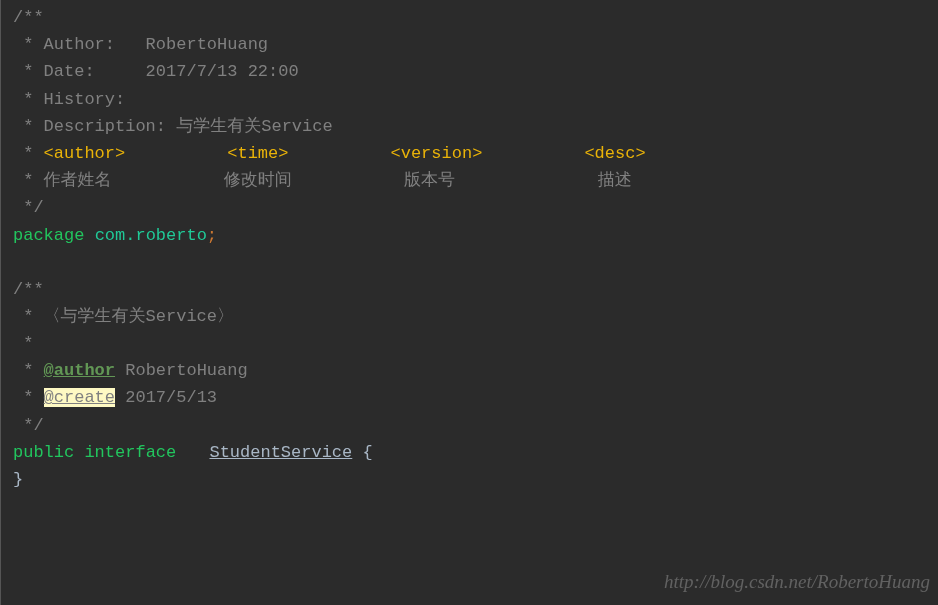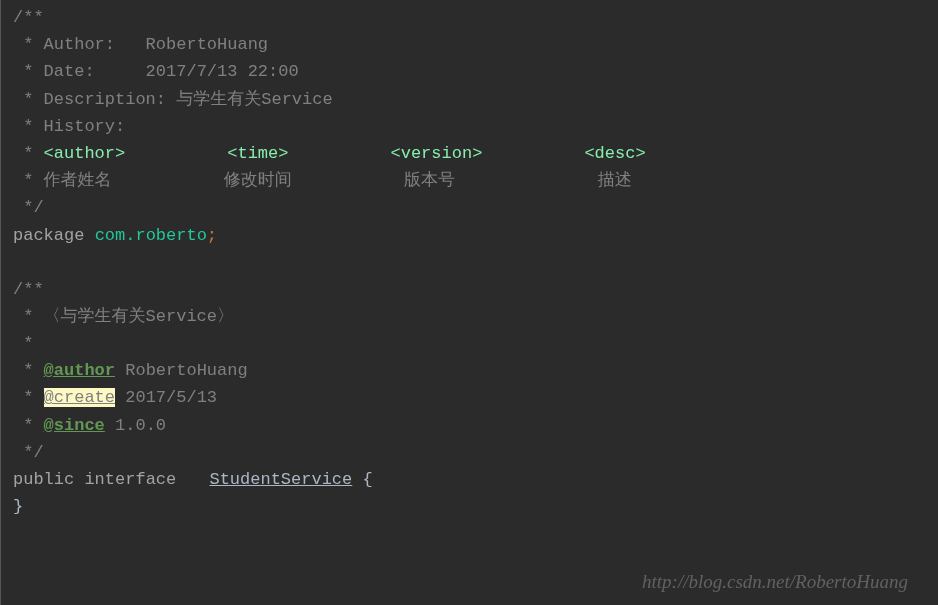--- a/index.html
+++ b/index.html
@@ -35,67 +35,66 @@
     }
     .doc-tag-bad {
       color: #808080;
       background: #fef9c3;
       text-decoration: underline;
     }
     .html-tag {
       color: #808080;
     }
     .keyword-pink {
-      color: #a3a3a3;
+      color: #22c55e;
     }
     .identifier {
       color: #20c997;
     }
     .semicolon {
       color: #cc7832;
     }
     .class-name {
       color: #a9b7c6;
       margin-left: 23px;
     }
     .plain {
       color: #a9b7c6;
     }
     .watermark {
       position: absolute;
       bottom: 8px;
-      right: 30px;
+      right: 8px;
       color: #6b6b6b;
       font-style: italic;
       font-family: 'Times New Roman', serif;
       font-size: 19px;
       opacity: 0.85;
     }
     .angle-bracket {
-      color: #86efac;
+      color: #eab308;
     }
   </style>
 </head>
 <body>
 
 <div>
   <div class="code-line comment-gray">/**</div>
   <div class="code-line comment-gray"> * Author:   RobertoHuang</div>
   <div class="code-line comment-gray"> * Date:     2017/7/13 22:00</div>
+  <div class="code-line comment-gray"> * History:</div>
   <div class="code-line comment-gray"> * Description: 与学生有关Service</div>
-  <div class="code-line comment-gray"> * History:</div>
   <div class="code-line"><span class="comment-gray"> * </span><span class="comment-gray angle-bracket">&lt;author&gt;</span><span class="comment-gray">          </span><span class="comment-gray angle-bracket">&lt;time&gt;</span><span class="comment-gray">          </span><span class="comment-gray angle-bracket">&lt;version&gt;</span><span class="comment-gray">          </span><span class="comment-gray angle-bracket">&lt;desc&gt;</span></div>
   <div class="code-line comment-gray"> * 作者姓名           修改时间           版本号              描述</div>
   <div class="code-line comment-gray"> */</div>
   <div class="code-line"><span class="keyword-pink">package</span><span> </span><span class="identifier">com.roberto</span><span class="semicolon">;</span></div>
   <div class="code-line"></div>
   <div class="code-line comment-gray">/**</div>
   <div class="code-line comment-gray"> * 〈与学生有关Service〉</div>
   <div class="code-line comment-gray"> *</div>
   <div class="code-line"><span class="comment-gray"> * </span><span class="doc-tag">@author</span><span class="comment-gray"> RobertoHuang</span></div>
   <div class="code-line"><span class="comment-gray"> * </span><span class="doc-tag-bad">@create</span><span class="comment-gray"> 2017/5/13</span></div>
-  <div class="code-line"><span class="comment-gray"> * </span><span class="doc-tag">@since</span><span class="comment-gray"> 1.0.0</span></div>
   <div class="code-line comment-gray"> */</div>
   <div class="code-line"><span class="keyword-pink">public</span><span> </span><span class="keyword-pink">interface</span><span> </span><span class="class-name" style="text-decoration:underline;">StudentService</span><span class="plain"> {</span></div>
   <div class="code-line plain">}</div>
 </div>
 
 <div class="watermark">http://blog.csdn.net/RobertoHuang</div>
 
 </body></html>

